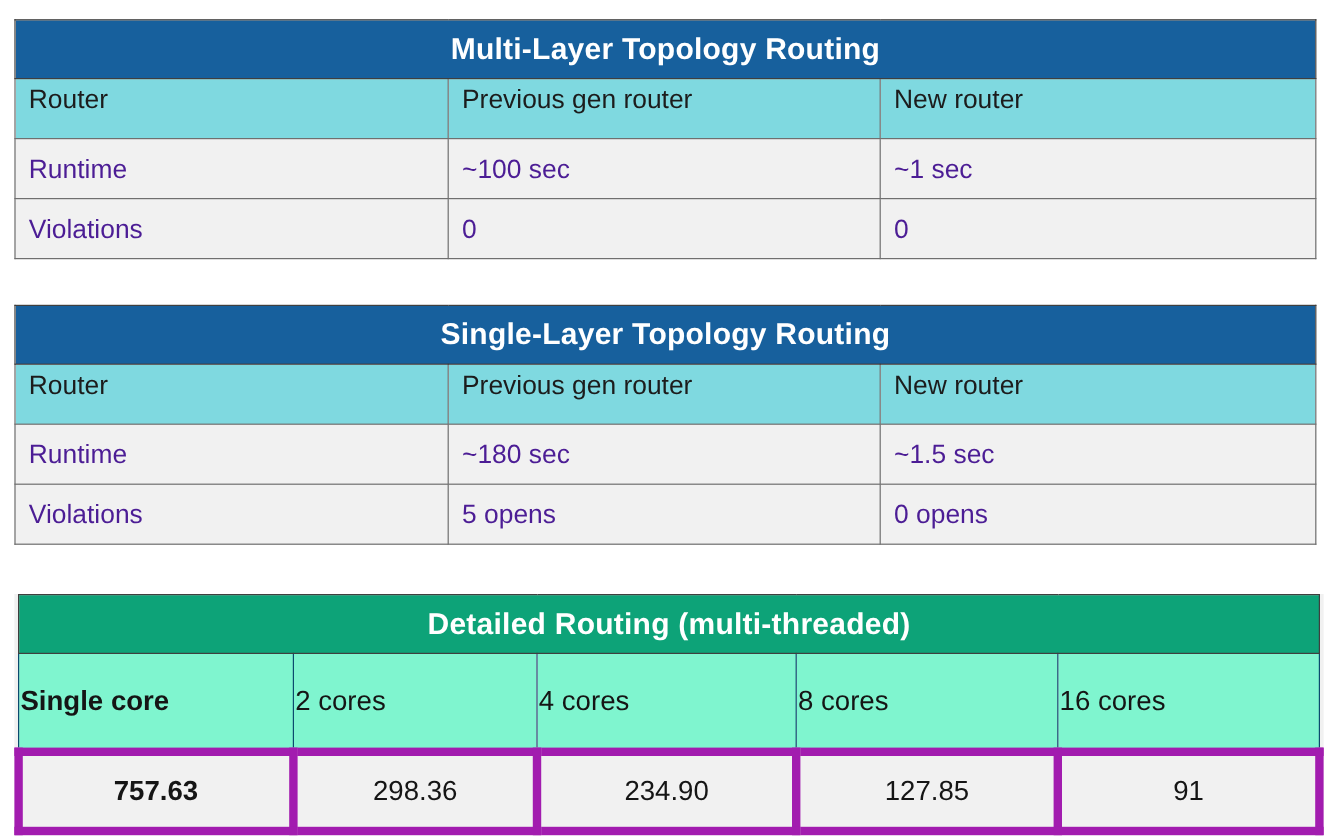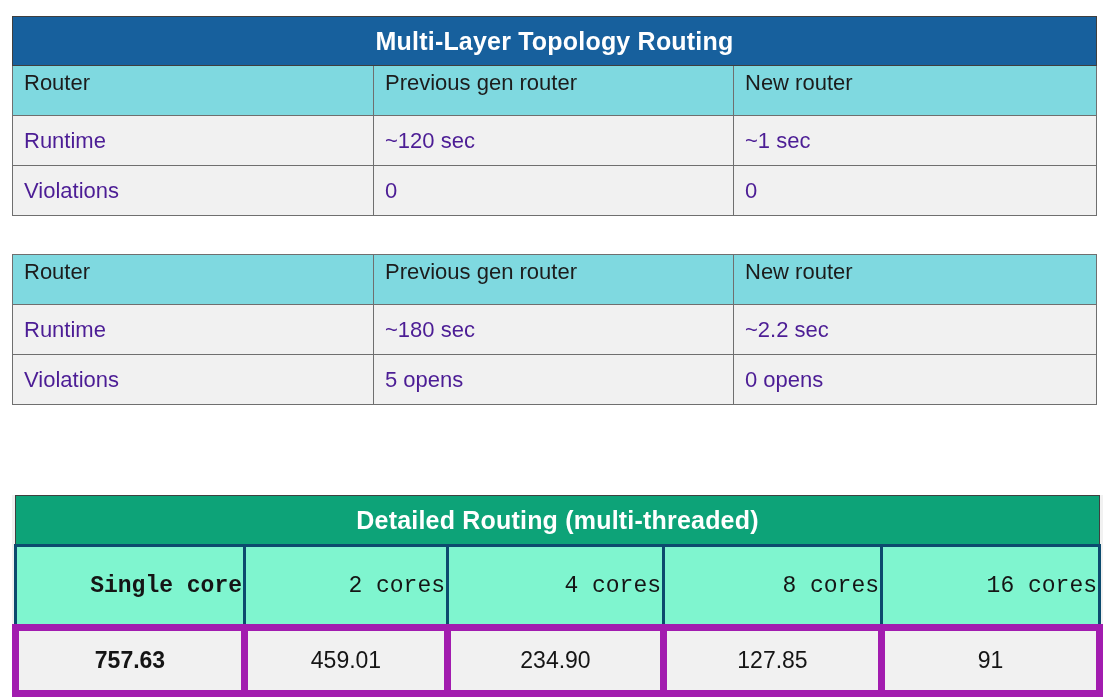--- a/index.html
+++ b/index.html
@@ -75,27 +75,26 @@
     border: 1px solid #6f6f6f;
     white-space: nowrap;
     overflow: hidden;
   }
 
   
   .core-hdr {
     background: #7ff5cf;
     font-size: 23px;
     color: #151515;
-    text-align: right;
+    text-align: left;
     height: 82px;
-    border: 3px solid #0c4a6e;
+    border: 1px solid #0c4a6e;
     font-weight: normal;
     white-space: nowrap;
     overflow: hidden;
-    font-family: Liberation Mono, monospace;
   }
   .core-hdr.bold { font-weight: bold; }
   .core-val {
     background: #f1f1f1;
     font-size: 23px;
     color: #151515;
     text-align: center;
     height: 66px;
     border: 7px solid #a21caf;
     font-weight: normal;
@@ -124,47 +123,50 @@
       <tr>
         <td class="title-band title-blue" colspan="3">Multi-Layer Topology Routing</td>
       </tr>
       <tr>
         <th class="hdr-cell hdr-cyan">Router</th>
         <th class="hdr-cell hdr-cyan">Previous gen router</th>
         <th class="hdr-cell hdr-cyan">New router</th>
       </tr>
       <tr>
         <td class="body-cell">Runtime</td>
-        <td class="body-cell">~120 sec</td>
+        <td class="body-cell">~100 sec</td>
         <td class="body-cell">~1 sec</td>
       </tr>
       <tr>
         <td class="body-cell">Violations</td>
         <td class="body-cell">0</td>
         <td class="body-cell">0</td>
       </tr>
     </tbody>
   </table>
 
   <table class="tbl" id="table-single">
     <colgroup>
       <col style="width:361px">
         <col style="width:360px">
         <col style="width:363px">
     </colgroup>
     <tbody>
       <tr>
+        <td class="title-band title-blue" colspan="3">Single-Layer Topology Routing</td>
+      </tr>
+      <tr>
         <th class="hdr-cell hdr-cyan">Router</th>
         <th class="hdr-cell hdr-cyan">Previous gen router</th>
         <th class="hdr-cell hdr-cyan">New router</th>
       </tr>
       <tr>
         <td class="body-cell">Runtime</td>
         <td class="body-cell">~180 sec</td>
-        <td class="body-cell">~2.2 sec</td>
+        <td class="body-cell">~1.5 sec</td>
       </tr>
       <tr>
         <td class="body-cell">Violations</td>
         <td class="body-cell">5 opens</td>
         <td class="body-cell">0 opens</td>
       </tr>
     </tbody>
   </table>
 
   <table class="tbl" id="table-detail">
@@ -181,21 +183,21 @@
       </tr>
       <tr>
         <th class="core-hdr bold">Single core</th>
         <th class="core-hdr">2 cores</th>
         <th class="core-hdr">4 cores</th>
         <th class="core-hdr">8 cores</th>
         <th class="core-hdr">16 cores</th>
       </tr>
       <tr>
         <td class="core-val bold">757.63</td>
-        <td class="core-val">459.01</td>
+        <td class="core-val">298.36</td>
         <td class="core-val">234.90</td>
         <td class="core-val">127.85</td>
         <td class="core-val">91</td>
       </tr>
     </tbody>
   </table>
 
 </div>
 
 </body></html>

